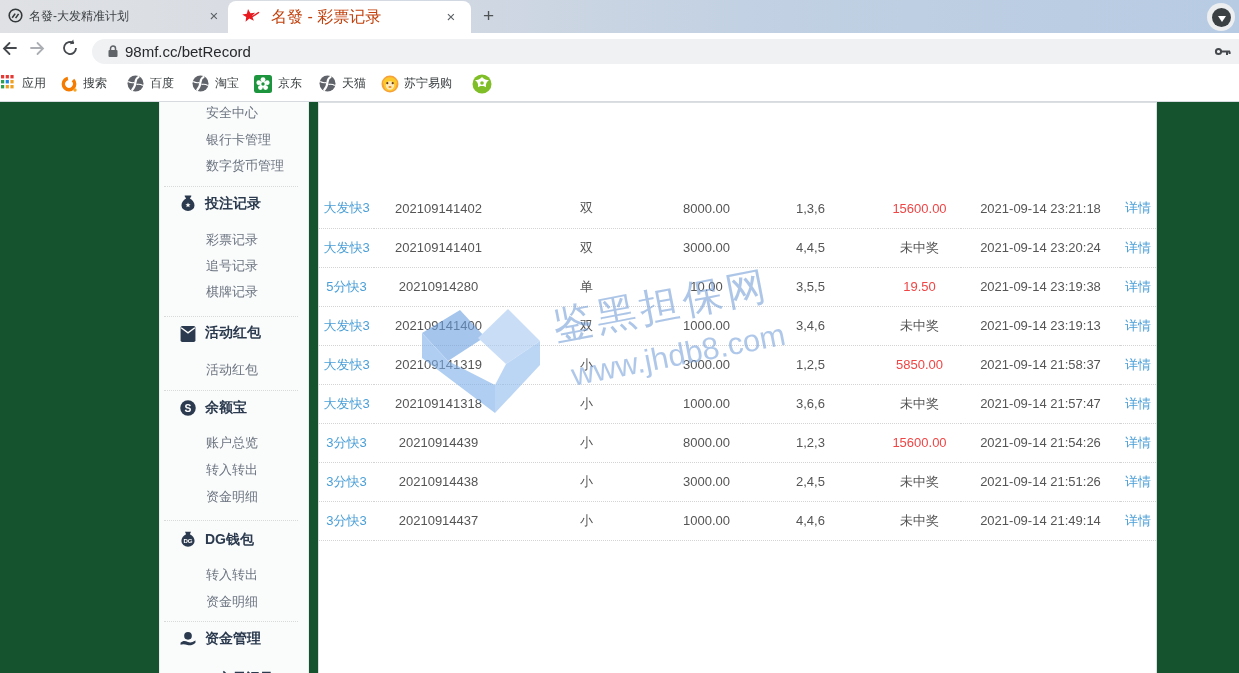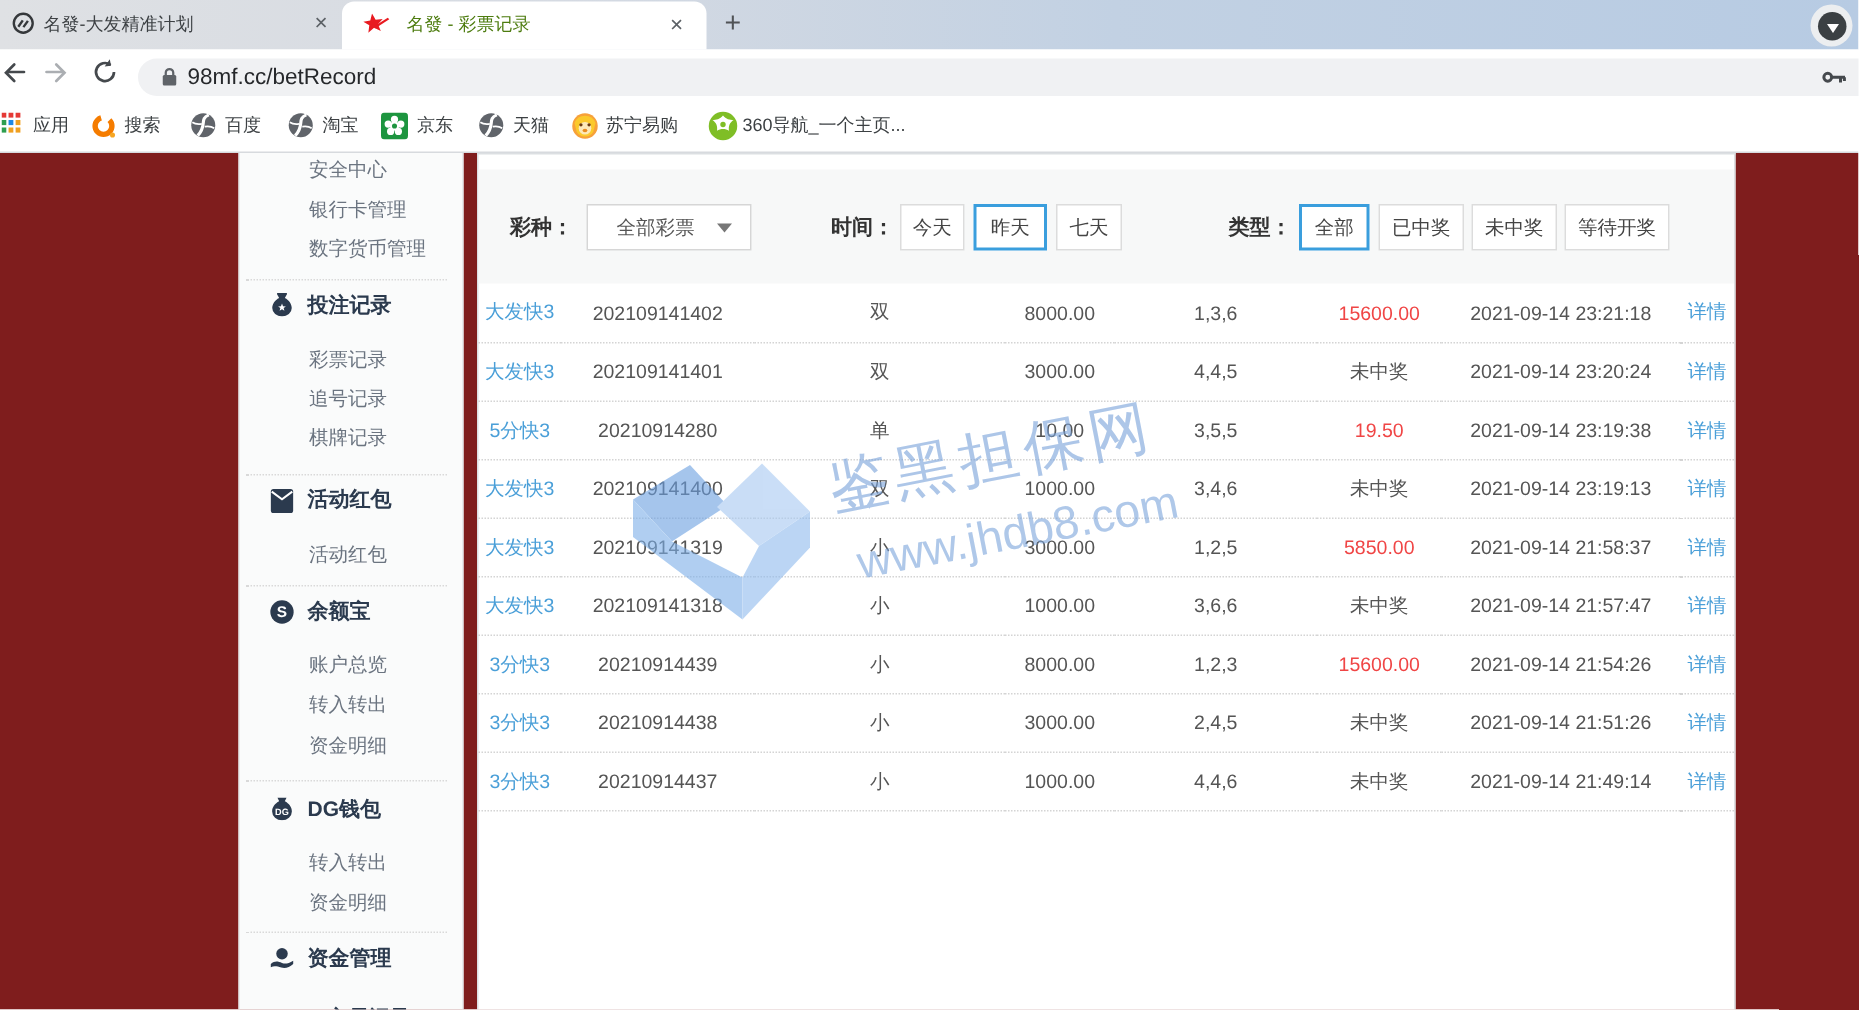--- a/index.html
+++ b/index.html
@@ -4,35 +4,35 @@
 <style>
 *{margin:0;padding:0;box-sizing:border-box}
 html,body{width:1239px;height:673px;overflow:hidden}
 body{position:relative;font-family:"Liberation Sans",sans-serif;background:#fff;-webkit-font-smoothing:antialiased}
 .abs{position:absolute}
 
 #tabbar{position:absolute;left:0;top:0;width:1239px;height:33px;background:linear-gradient(90deg,#dfe1e4 0%,#d5dae2 30%,#c2d1e3 60%,#b7cbe3 100%)}
 #tab1{position:absolute;left:0;top:0;width:228px;height:33px}
 #tab1 .title{position:absolute;left:29px;top:0;line-height:32px;font-size:12px;color:#3d4144;white-space:nowrap}
 #tab2{position:absolute;left:228px;top:1px;width:243px;height:32px;background:#fff;border-radius:8px 8px 0 0}
-#tab2 .title{position:absolute;left:43px;top:0;line-height:31px;font-size:12px;color:#4d7c0f;white-space:nowrap}
+#tab2 .title{position:absolute;left:43px;top:0;line-height:31px;font-size:16px;color:#c2410c;white-space:nowrap}
 .tclose{position:absolute;top:9px;width:14px;height:14px;font-size:15px;line-height:13px;text-align:center;color:#5c6166}
 #newtab{position:absolute;left:478px;top:6px;width:21px;height:21px;color:#505356;font-size:19px;line-height:20px;text-align:center;font-weight:400}
 #extbtn{position:absolute;left:1207px;top:3px;width:28px;height:28px;border-radius:50%;background:#eceef0}
 #extbtn .inner{position:absolute;left:4.5px;top:4.5px;width:19px;height:19px;border-radius:50%;background:#3b4043}
 #extbtn .tri{position:absolute;left:6px;top:8px;width:0;height:0;border-left:4px solid transparent;border-right:4px solid transparent;border-top:6px solid #fff}
 
 #toolbar{position:absolute;left:0;top:33px;width:1239px;height:33px;background:#fff}
 #omnibox{position:absolute;left:92px;top:6px;width:1160px;height:25px;border-radius:13px;background:#f0f1f3}
 #urltext{position:absolute;left:33px;top:0;line-height:25px;font-size:15px;color:#26282b}
 
 #bookmarks{position:absolute;left:0;top:66px;width:1239px;height:36px;background:#fff;border-bottom:1px solid #d7dade}
 #bookmarks .bk{position:absolute;top:0;line-height:35px;font-size:12px;color:#3c4043;white-space:nowrap}
 
-#page{position:absolute;left:0;top:102px;width:1239px;height:571px;background:#7f1d1d}
+#page{position:absolute;left:0;top:102px;width:1239px;height:571px;background:#14532d}
 #sidebar{position:absolute;left:159px;top:0;width:150px;height:571px;background:#fafbfb;border-left:1px solid #e9ebee;border-right:1px solid #e9ebee}
 .snav{position:absolute;height:20px;line-height:20px;white-space:nowrap}
 .snav.sub{left:46px;font-size:13px;color:#6b7480}
 .snav.hdr{left:45px;font-size:14px;font-weight:bold;color:#2b3a4e}
 .sicon{position:absolute;left:20px;width:16px;height:16px}
 .ssep{position:absolute;left:4px;width:134px;border-top:1px dotted #d9d9d9}
 #panel{position:absolute;left:318px;top:0;width:839px;height:572px;background:#fff;border:1px solid #dcdfe2;border-bottom:none}
 #filter{position:absolute;left:0;top:10px;width:837px;height:76px;background:#f7f8f8}
 .flabel{position:absolute;height:76px;line-height:76px;font-size:14px;font-weight:bold;color:#333}
 .fbtn{position:absolute;top:23px;height:31px;background:#fff;border:1px solid #dcdcdc;font-size:13px;color:#444;text-align:center;line-height:29px}
@@ -166,21 +166,20 @@
       <circle cx="6.3" cy="8.2" r="1.1" fill="#6b3a10"></circle>
       <circle cx="11.7" cy="8.2" r="1.1" fill="#6b3a10"></circle>
       <ellipse cx="9" cy="12" rx="1.6" ry="1.1" fill="#e88c1f"></ellipse>
     </svg>
   <span class="bk" style="left:404px">苏宁易购</span>
   <svg class="abs" style="left:472px;top:8px" width="20" height="20" viewBox="0 0 20 20">
       <circle cx="10" cy="10" r="9.5" fill="#7fbe26"></circle>
       <path d="M10 3 C12 5.5 14.5 6 17 6 C14.5 7.8 13.5 10 14 13.2 C11.8 11.5 8.2 11.5 6 13.2 C6.5 10 5.5 7.8 3 6 C5.5 6 8 5.5 10 3 Z" fill="#fff"></path>
       <circle cx="10" cy="9" r="1.8" fill="#7fbe26"></circle>
     </svg>
-  <span class="bk" style="left:495px">360导航_一个主页...</span>
 </div>
 
 <div id="page">
   <div id="sidebar">
     <div class="snav sub" style="top:1px">安全中心</div>
     <div class="snav sub" style="top:28px">银行卡管理</div>
     <div class="snav sub" style="top:54px">数字货币管理</div>
     <div class="ssep" style="top:84px"></div>
     <svg class="sicon" style="top:93px" width="13" height="16" viewBox="0 0 13 16">
         <path d="M4.6 3.6 L3.2 1.2 C3 0.8 3.2 0.4 3.7 0.4 L9.3 0.4 C9.8 0.4 10 0.8 9.8 1.2 L8.4 3.6 C11.2 5 13 7.6 13 10.4 A6.5 5.6 0 0 1 0 10.4 C0 7.6 1.8 5 4.6 3.6 Z" fill="#2b3a4e"></path>
@@ -216,33 +215,20 @@
     <div class="snav sub" style="top:490px">资金明细</div>
     <div class="ssep" style="top:519px"></div>
     <svg class="sicon" style="top:529px" width="15" height="14" viewBox="0 0 15 14">
         <circle cx="7.5" cy="4" r="3.6" fill="#2b3a4e"></circle>
         <path d="M0.5 10.5 C3 8.2 5 8.8 7.5 9.8 C9.5 10.6 11.5 10.2 14.5 8.4 L14.5 10.4 C12 12.6 9.5 13.4 7 12.6 C4.5 11.8 2.5 11.4 0.5 12.4 Z" fill="#2b3a4e"></path>
       </svg>
     <div class="snav hdr" style="top:526px">资金管理</div>
     <div class="snav hdr" style="top:566px;left:58px">交易记录</div>
   </div>
   <div id="panel">
-    <div id="filter">
-      <span class="flabel" style="left:21px">彩种：</span>
-      <div id="selbox">全部彩票<div class="car"></div></div>
-      <span class="flabel" style="left:235px">时间：</span>
-      <div class="fbtn" style="left:281px;width:43px">今天</div>
-      <div class="fbtn on" style="left:330px;width:49px">昨天</div>
-      <div class="fbtn" style="left:385px;width:44px">七天</div>
-      <span class="flabel" style="left:500px">类型：</span>
-      <div class="fbtn on" style="left:547px;width:47px">全部</div>
-      <div class="fbtn" style="left:600px;width:57px">已中奖</div>
-      <div class="fbtn" style="left:662px;width:57px">未中奖</div>
-      <div class="fbtn" style="left:724px;width:70px">等待开奖</div>
-    </div>
     <table id="btable">
       <colgroup>
           <col style="width:55px">
           <col style="width:129px">
           <col style="width:167px">
           <col style="width:73px">
           <col style="width:135px">
           <col style="width:83px">
           <col style="width:159px">
           <col style="width:36px">

